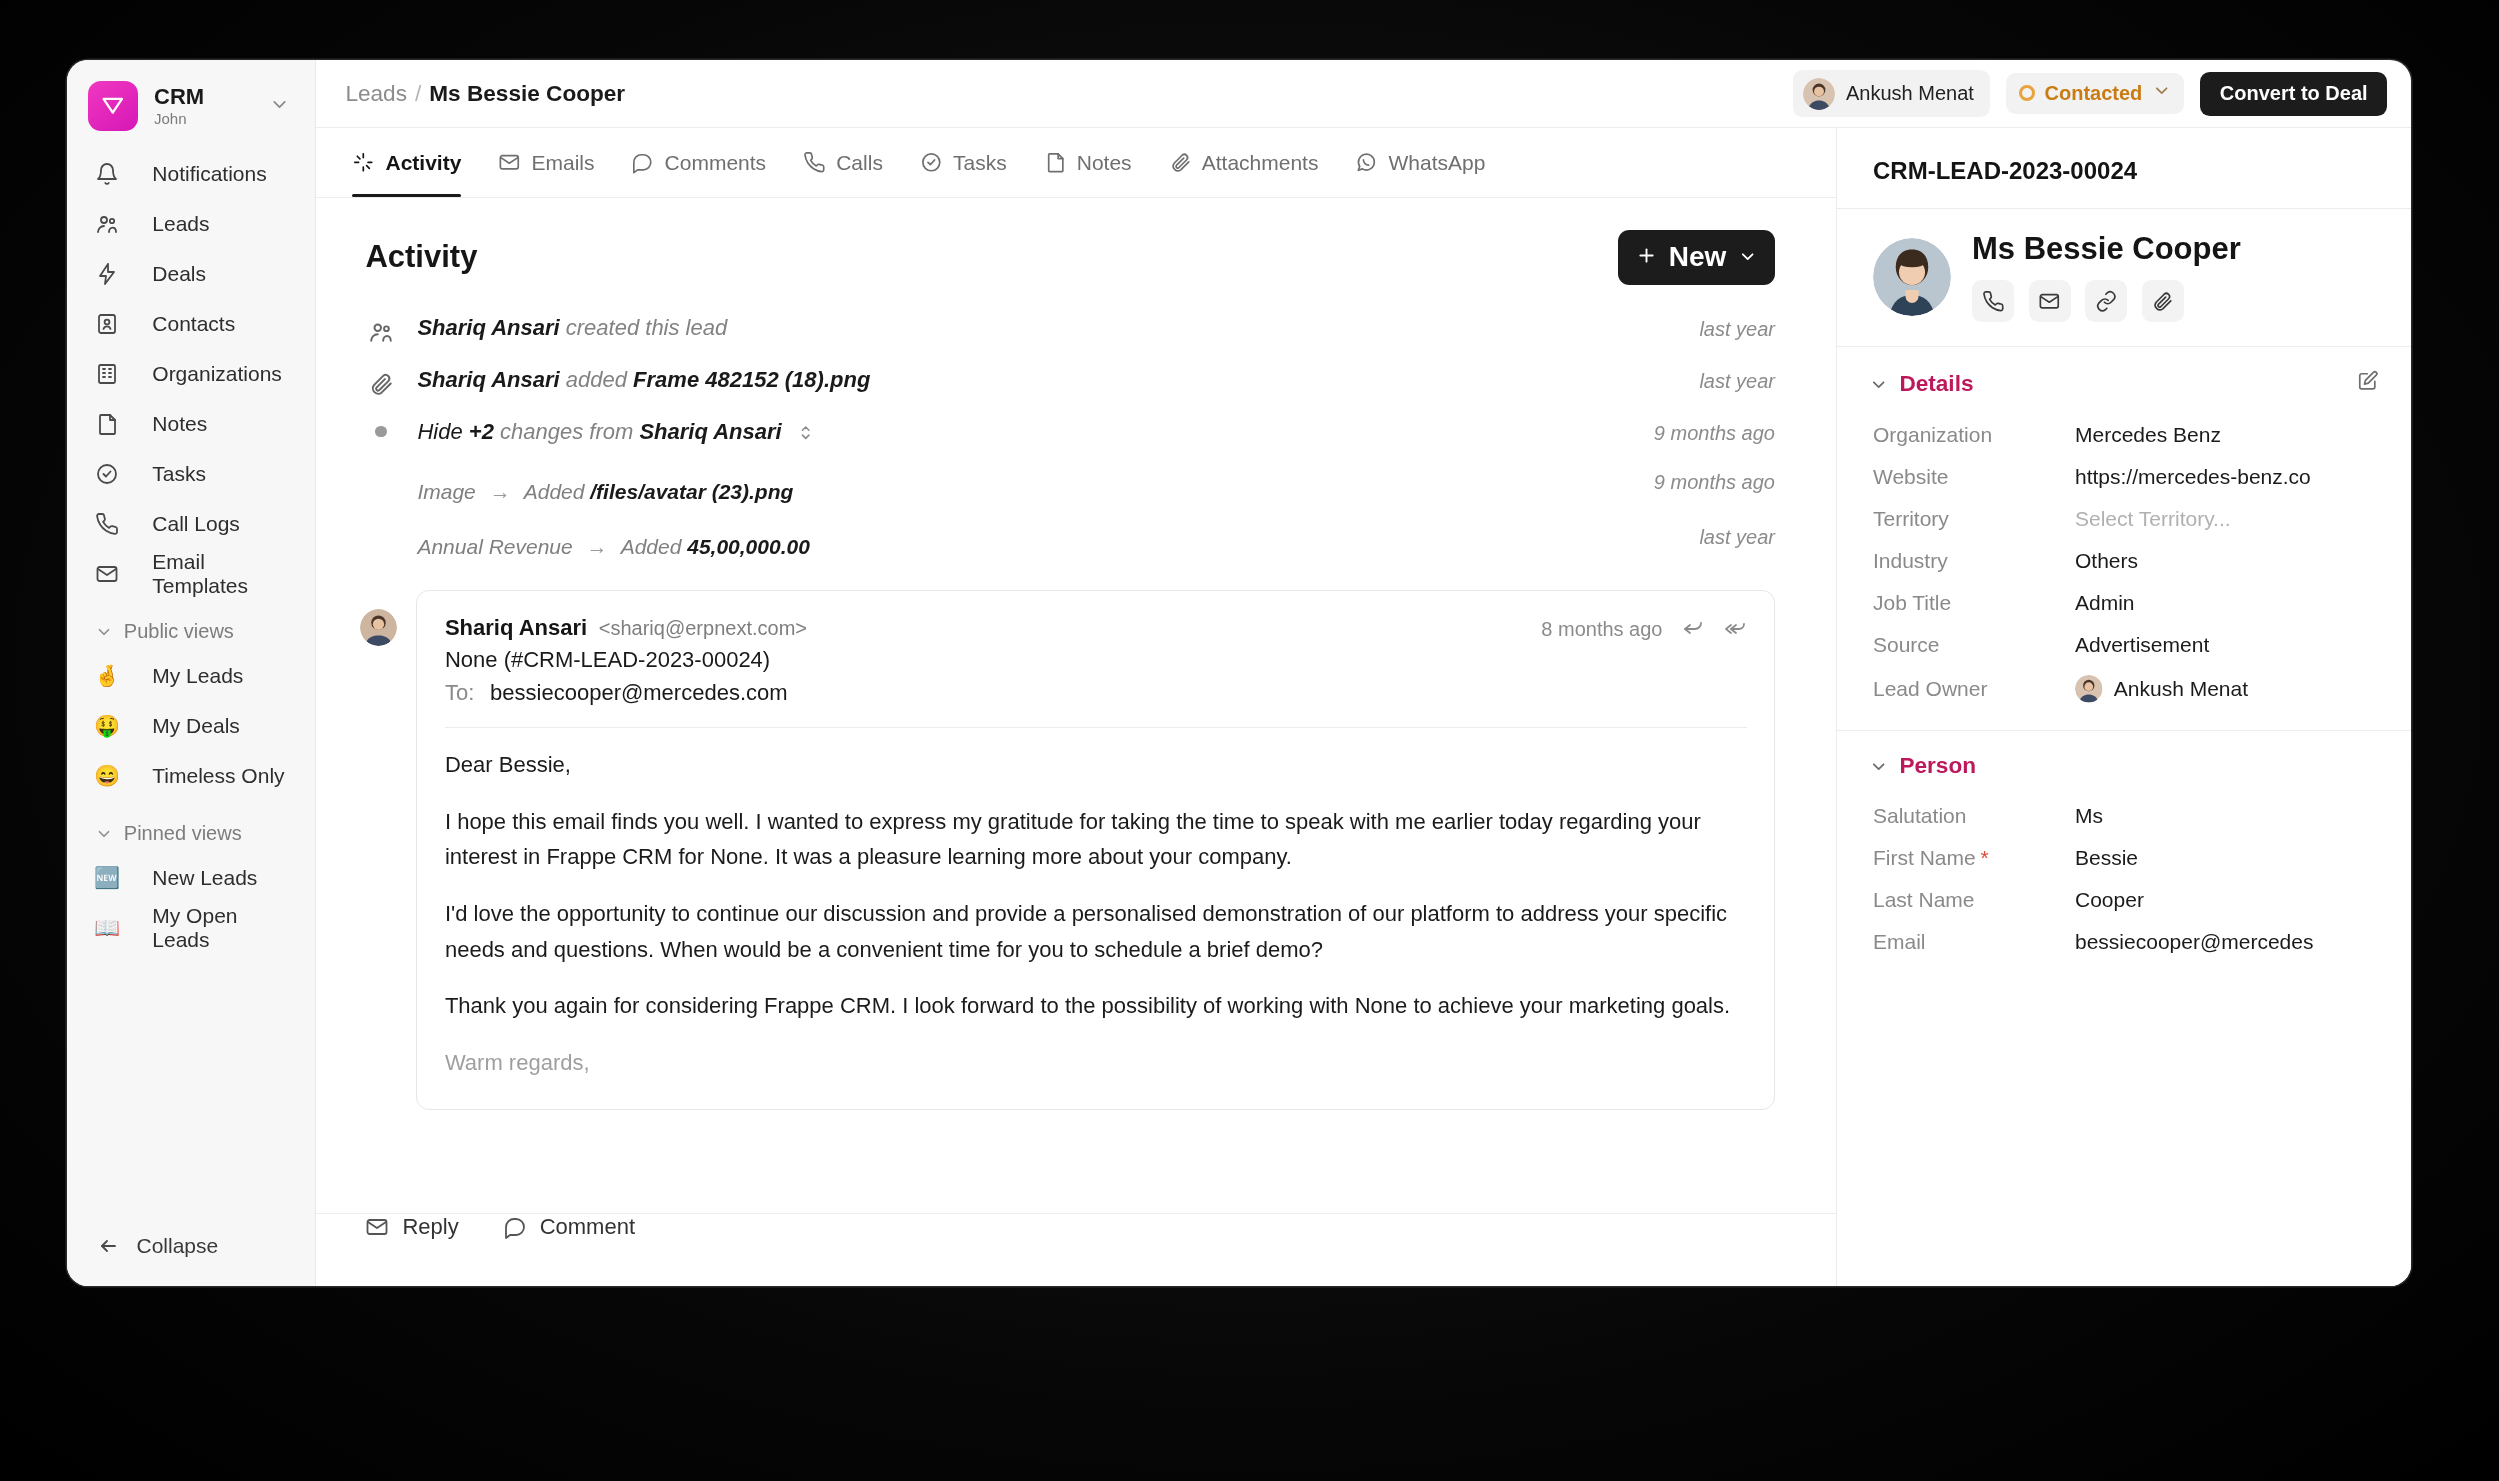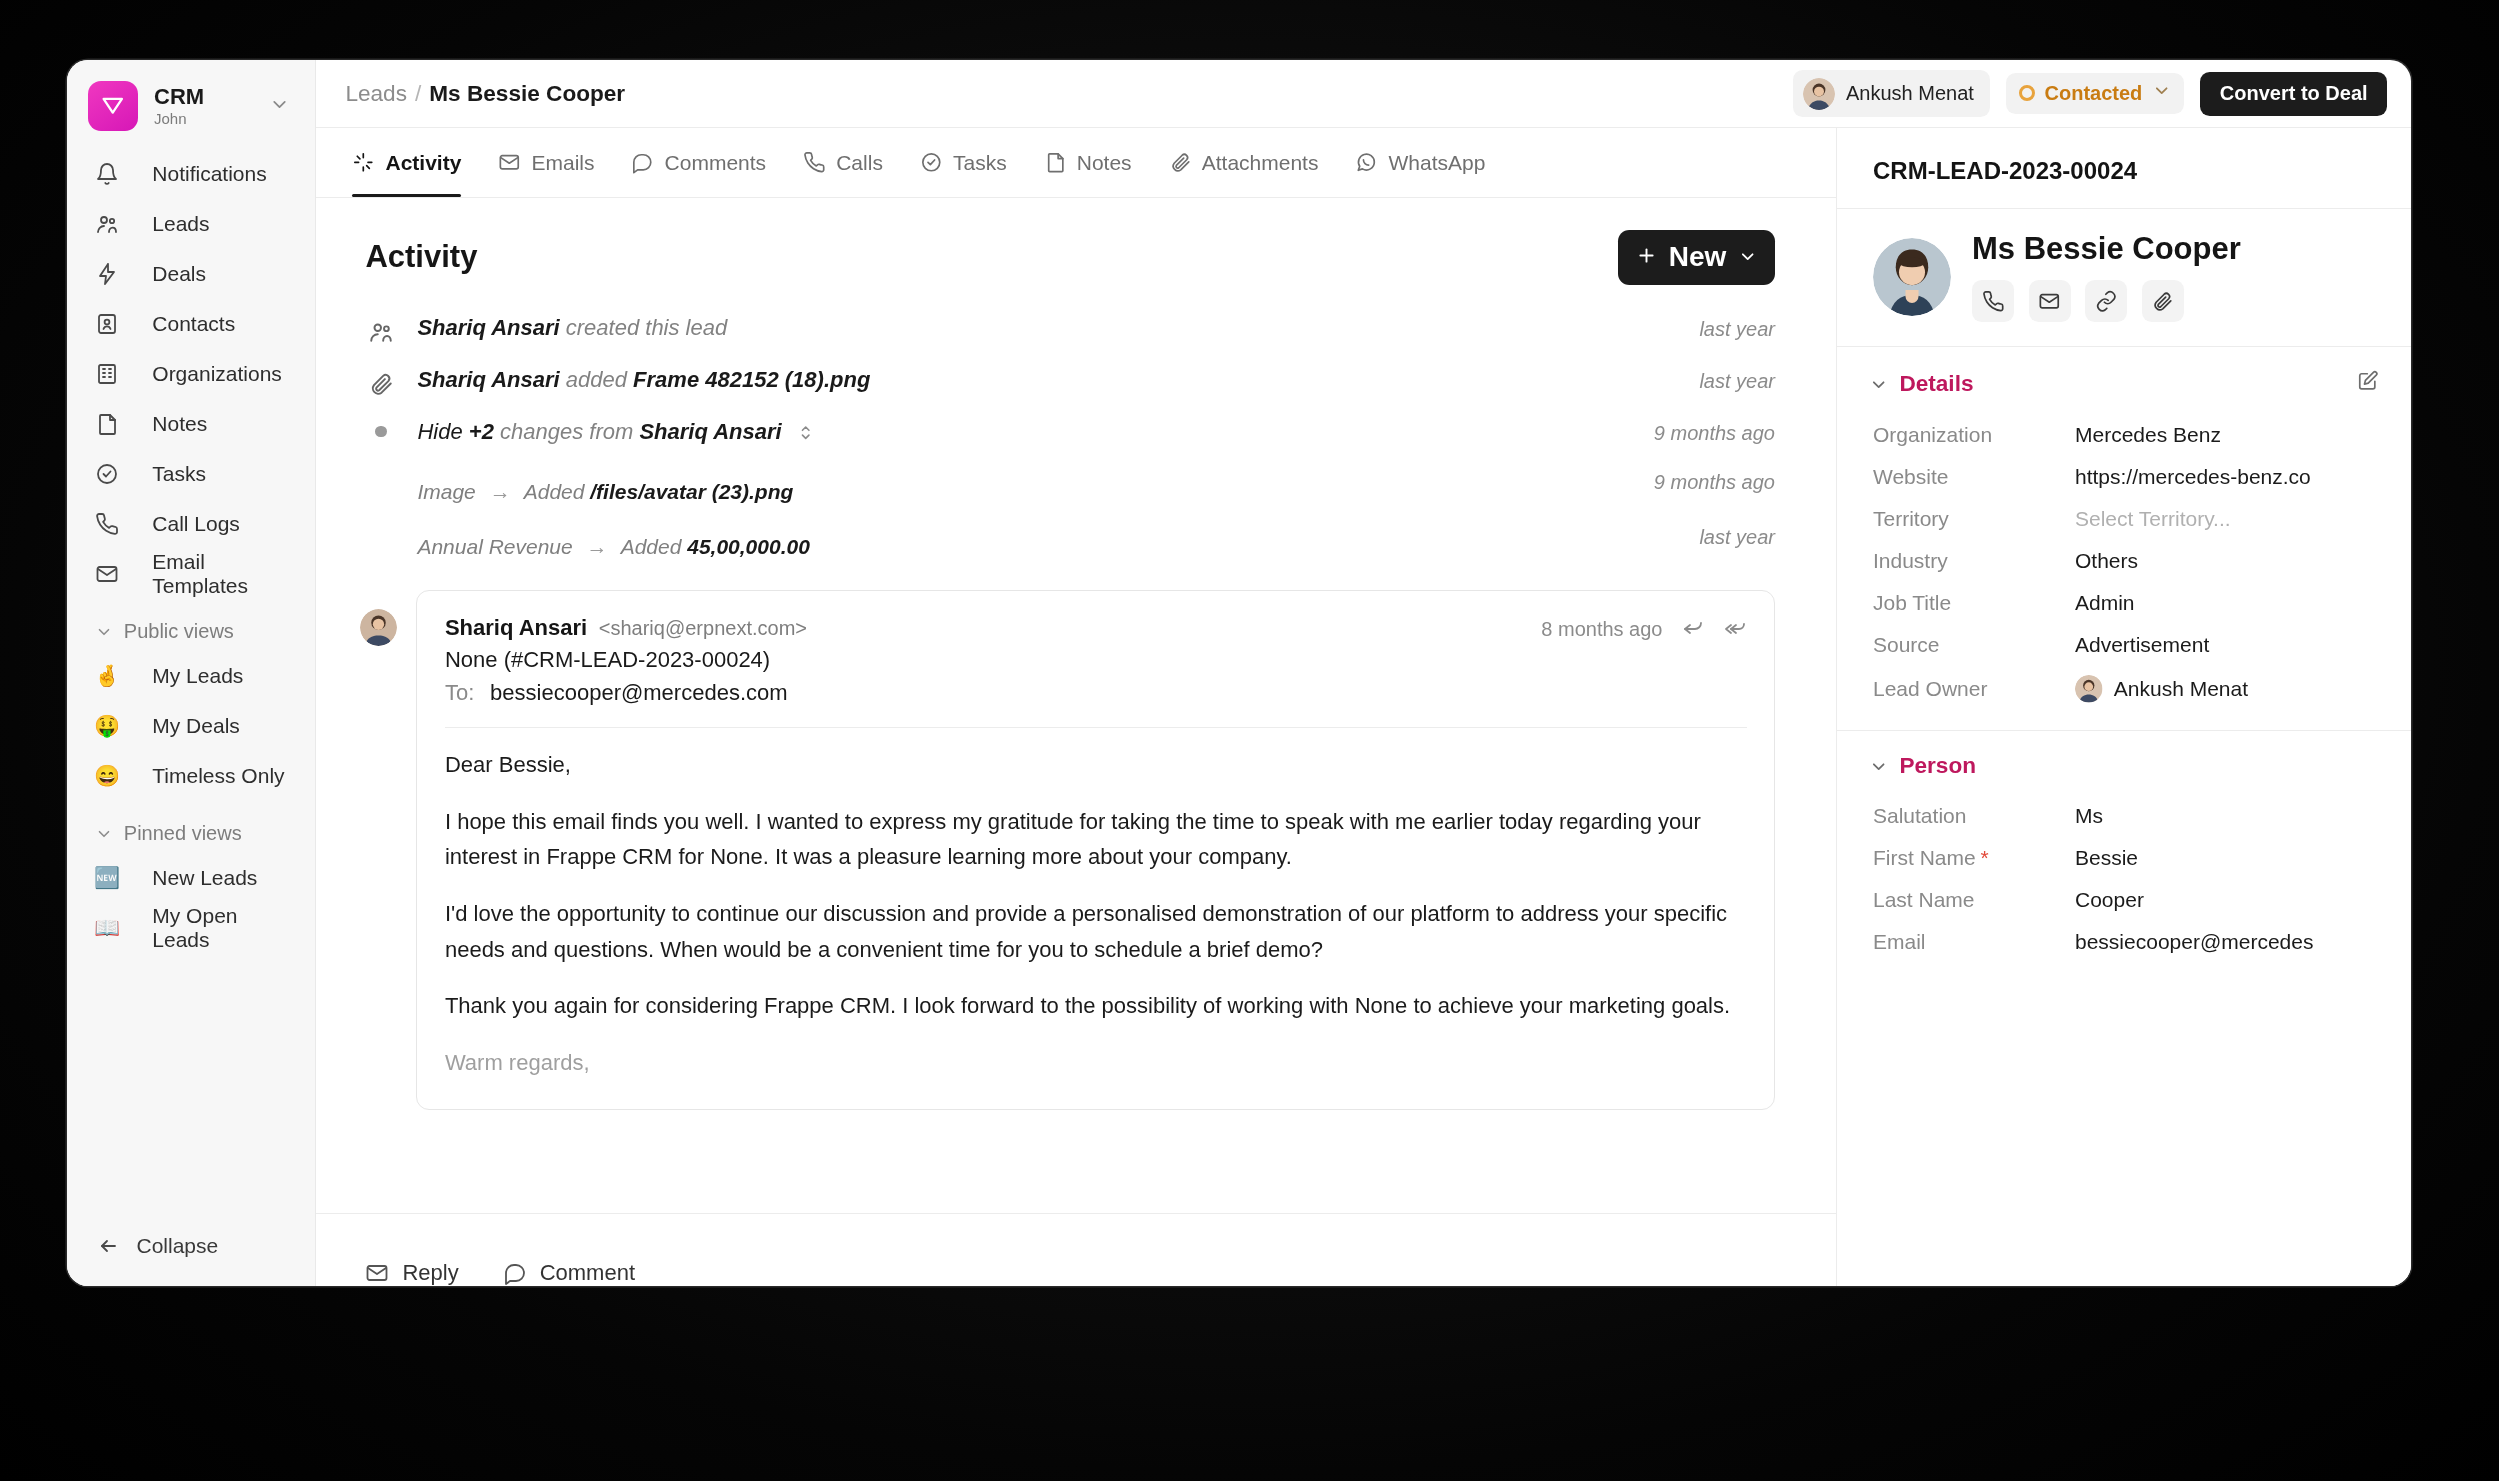--- a/index.html
+++ b/index.html
@@ -208,21 +208,21 @@
   .email-meta { margin-left: auto; display:flex; align-items:center; gap:18px; color:#8b8b8b; font-size:20px;}
   .email-meta svg { width: 24px; height: 24px; }
   .email-divider { height:0.8px; background:#ececec; margin: 21px 0 0 0;}
   .email-body { font-size: 22px; line-height: 1.62; color: #1b1b1b; padding-top: 19.4px;}
   .email-body p { margin-bottom: 21px; }
   .email-body p.fade { color: #9f9f9f; }
 
   .composer {
     height: 73px;
     border-top: 0.8px solid #ececec;
-    display: flex; align-items: flex-end; gap: 44px;
+    display: flex; align-items: flex-start; gap: 44px;
     padding: 0 49px;
     background: #fff;
   }
   .composer-btn { display:flex; align-items:center; gap:13px; font-size:22px; color:#333; cursor:pointer;}
   .composer-btn svg { width: 24px; height: 24px; color:#555;}
 
   
   .rightpanel { width: 574px; flex: 0 0 574px; display: flex; flex-direction: column; background:#fff;}
   .rp-id {
     font-size: 24px; font-weight: 700; color: #141414;

